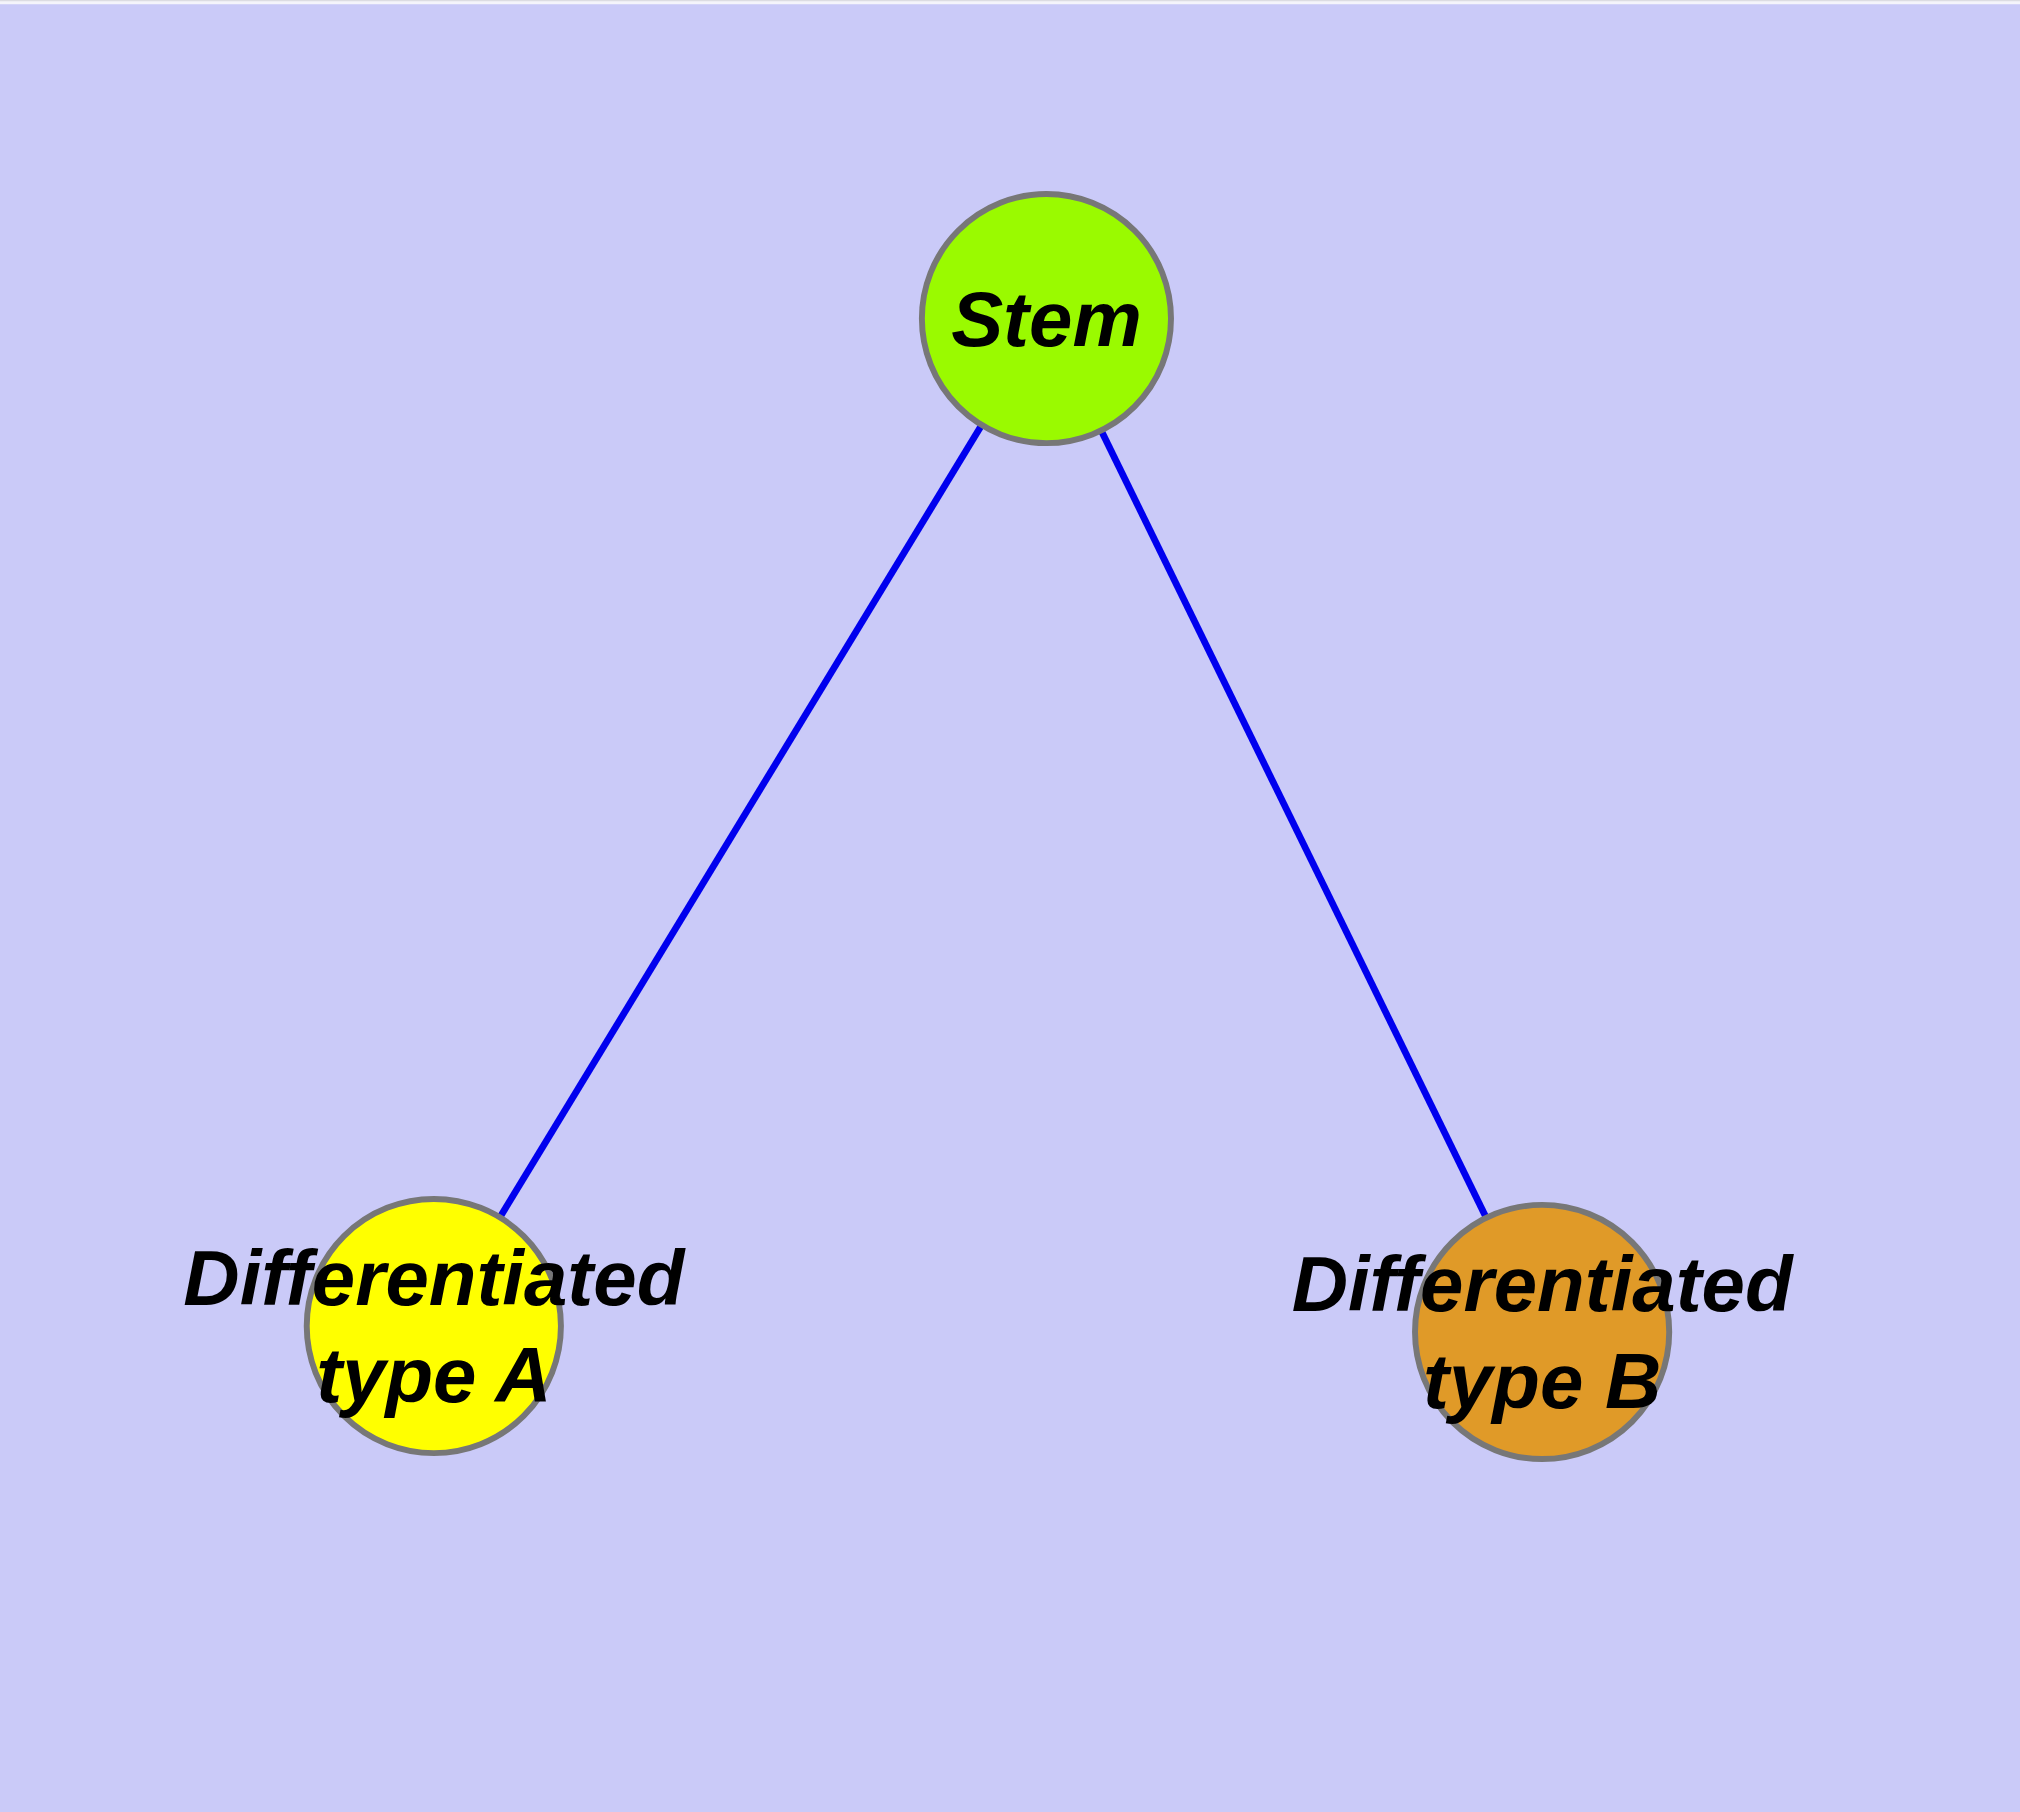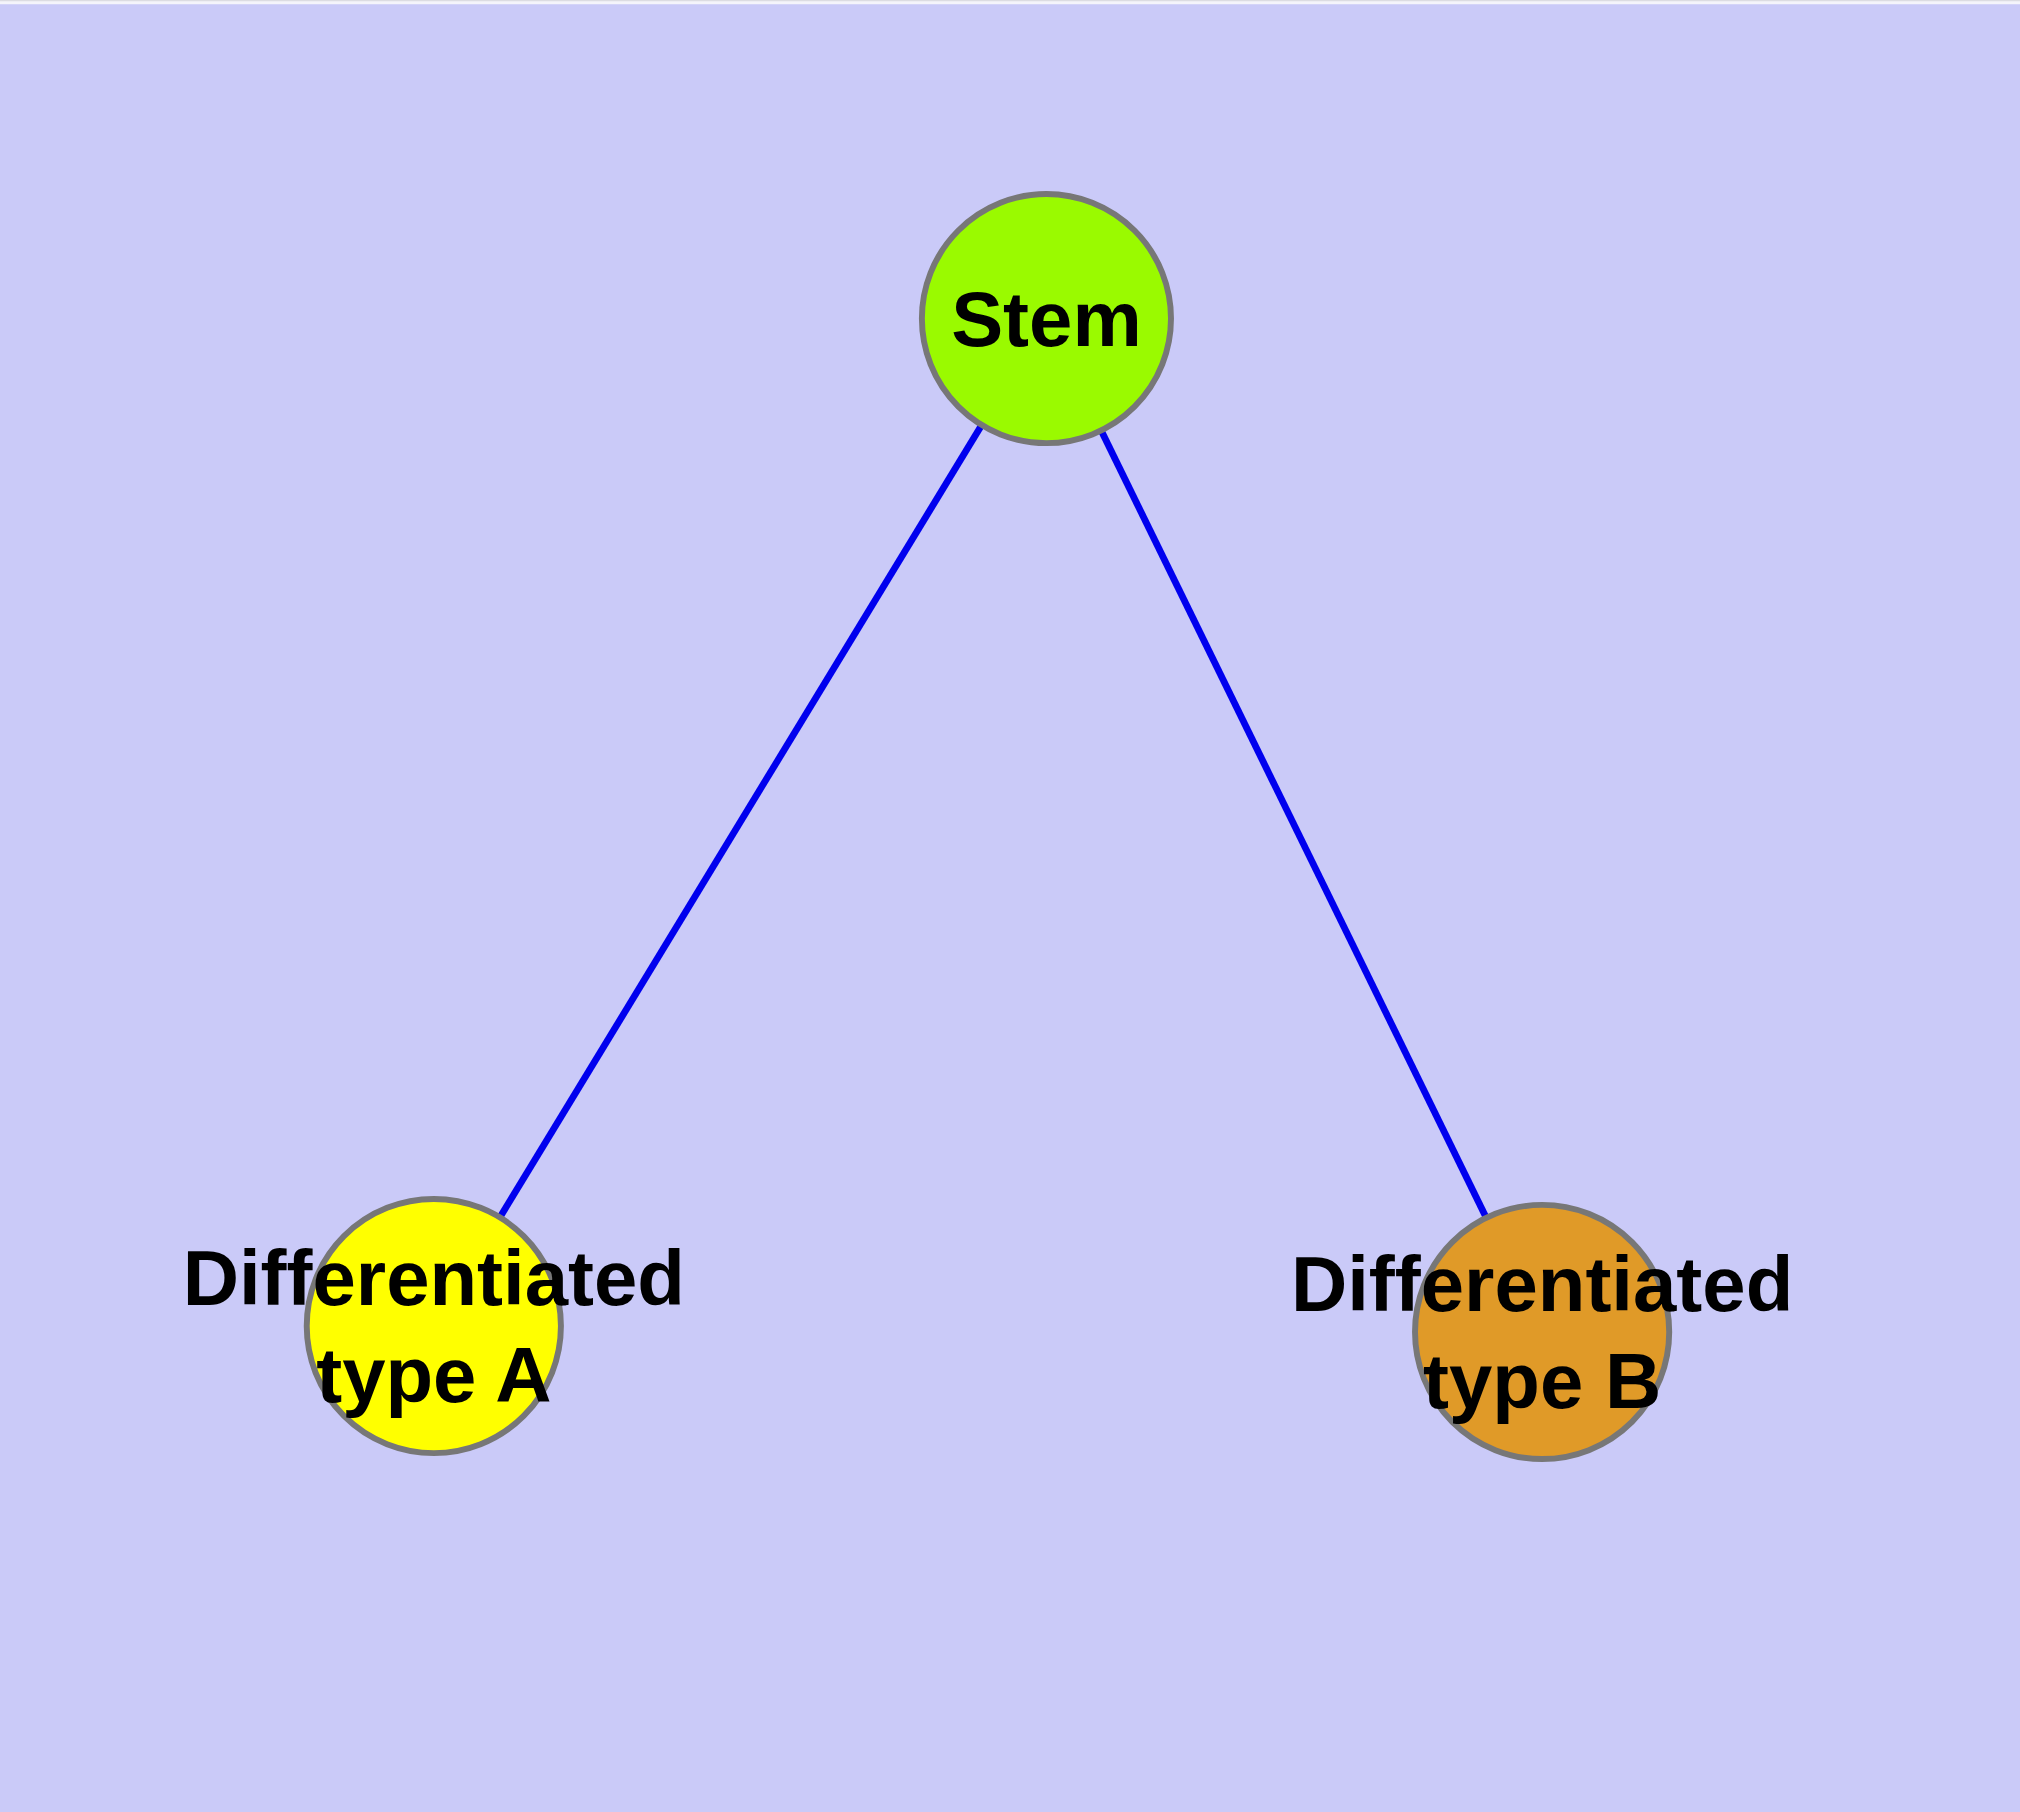--- a/index.html
+++ b/index.html
@@ -5,20 +5,21 @@
 <style>
   html, body {
     margin: 0;
     padding: 0;
     background: #CACAF8;
   }
   .diagram-wrap {
     width: 100%;
     max-width: 2021px;
     margin: 0 auto;
+    font-style: italic;
   }
   svg {
     display: block;
     width: 100%;
     height: auto;
   }
   .node-label {
     font-family: "Liberation Sans", "DejaVu Sans", sans-serif;
     font-weight: bold;
     text-anchor: middle;

